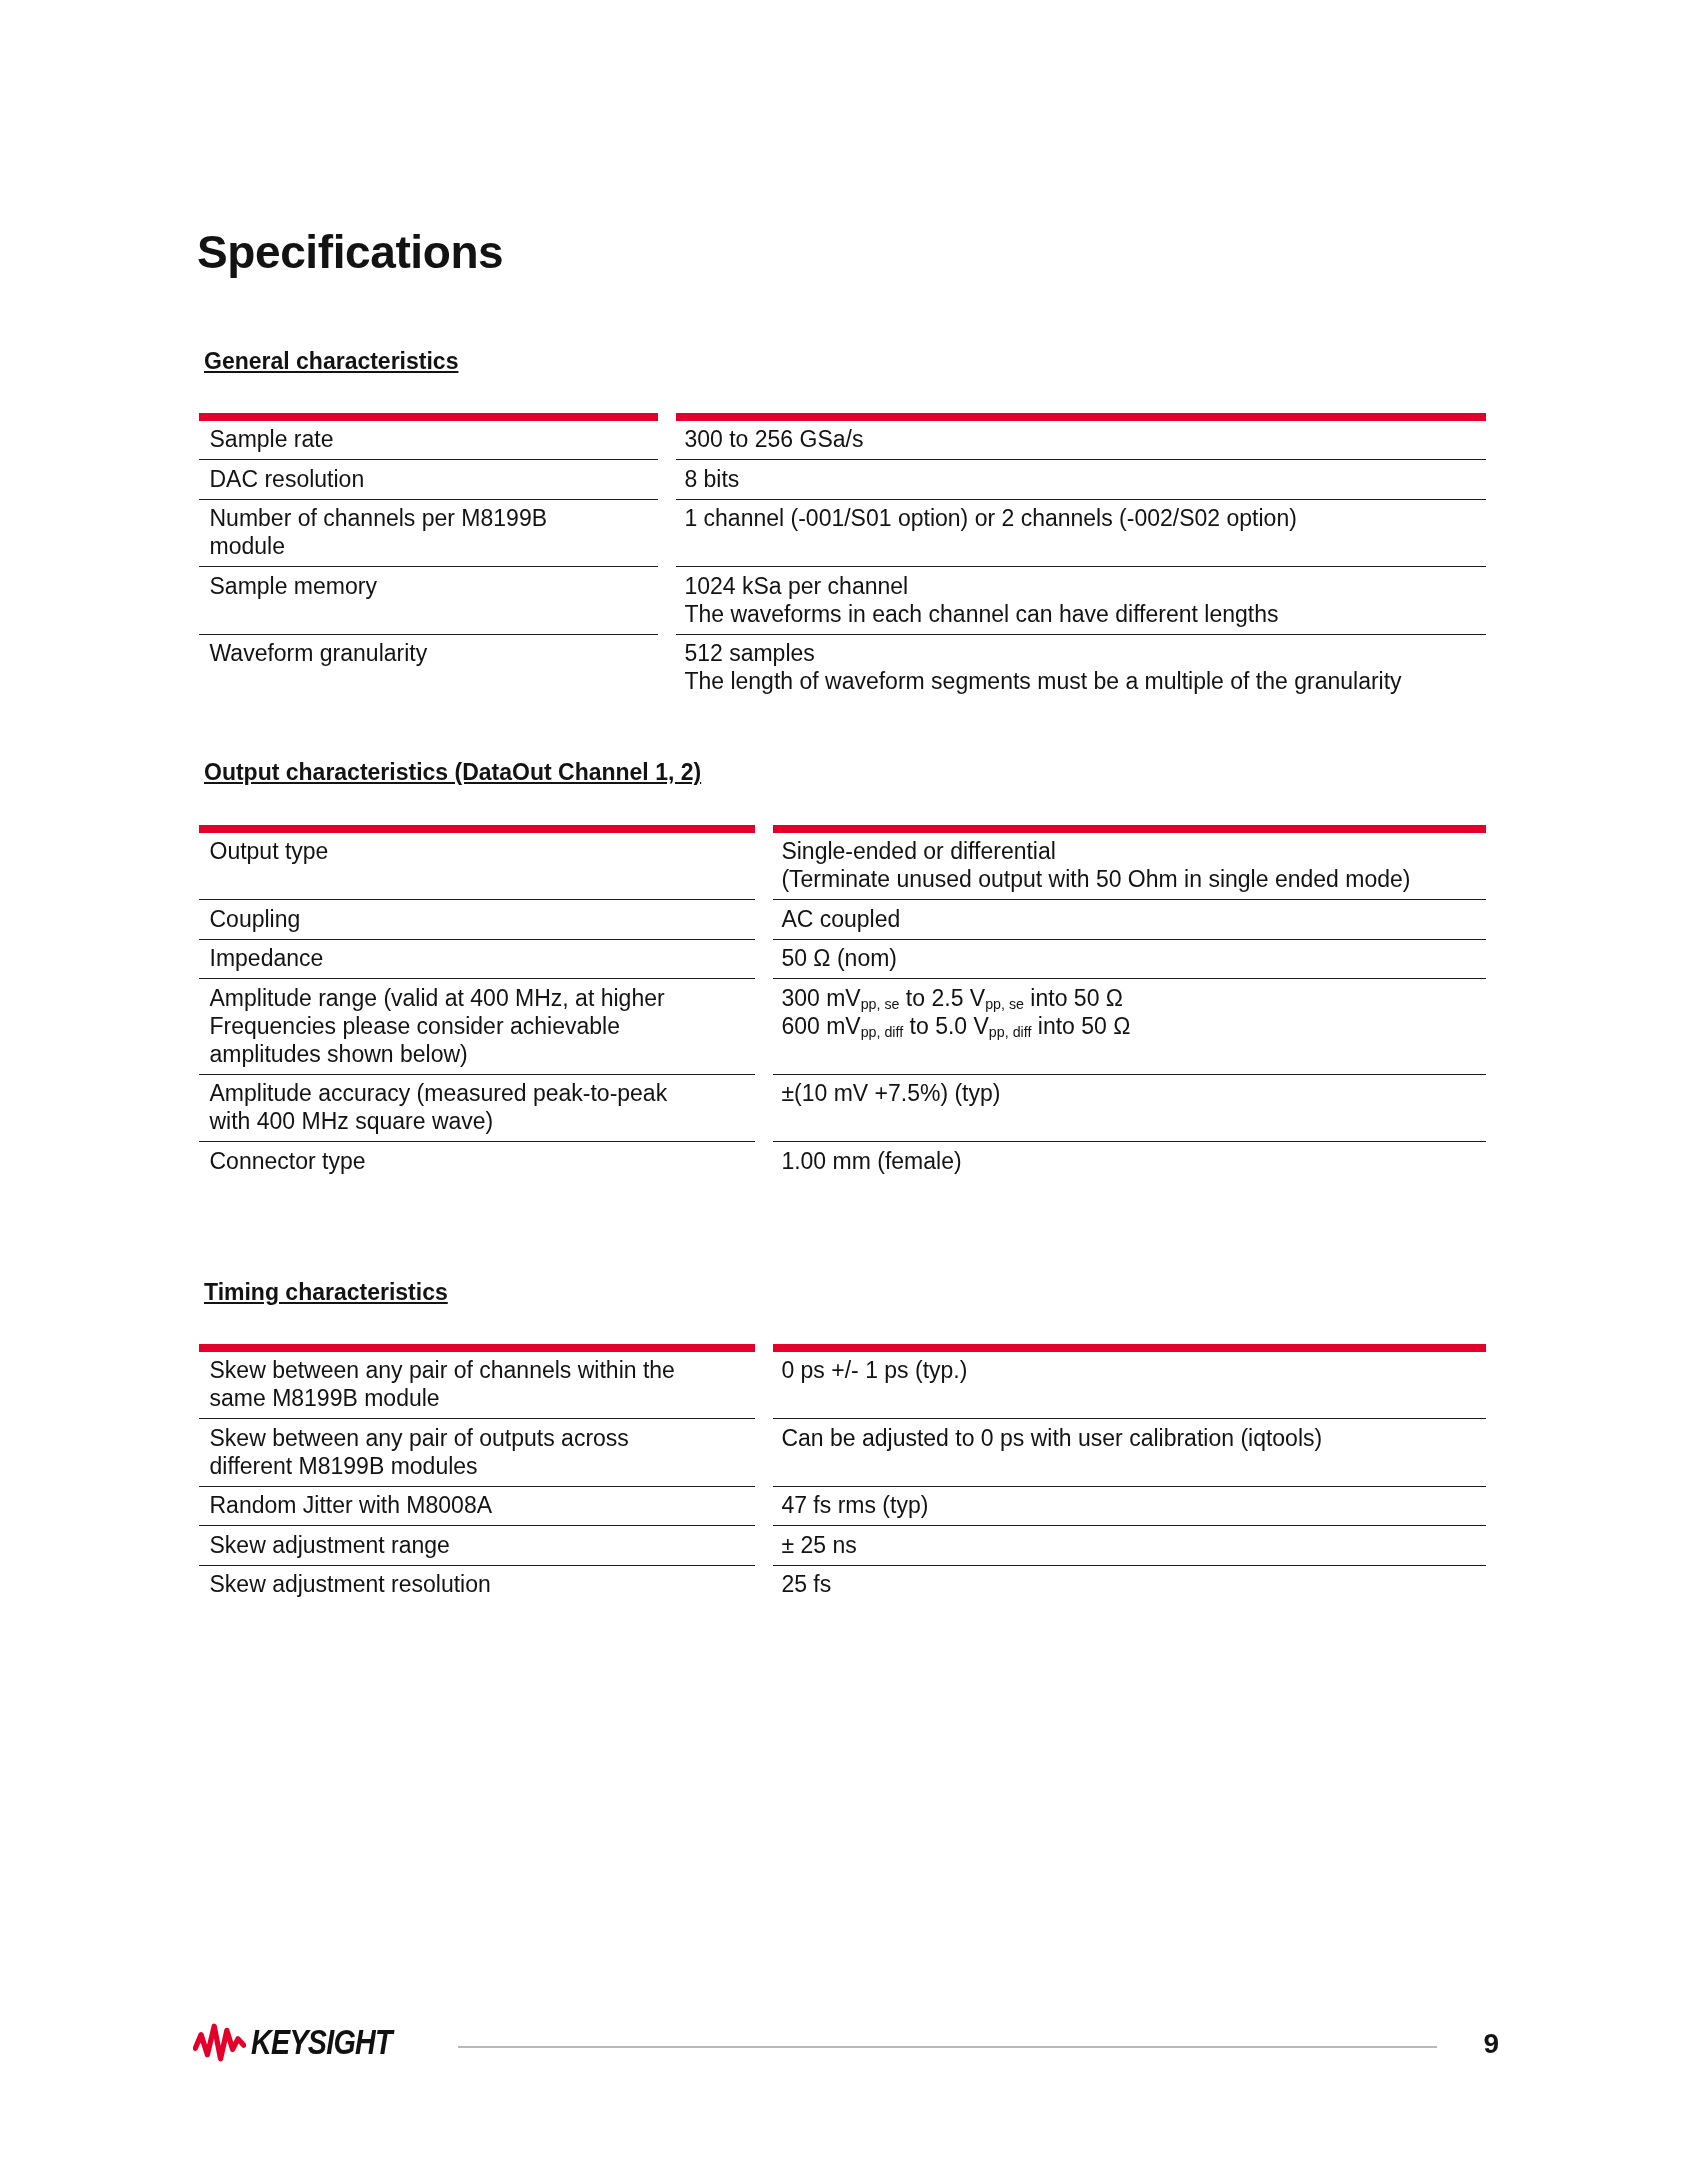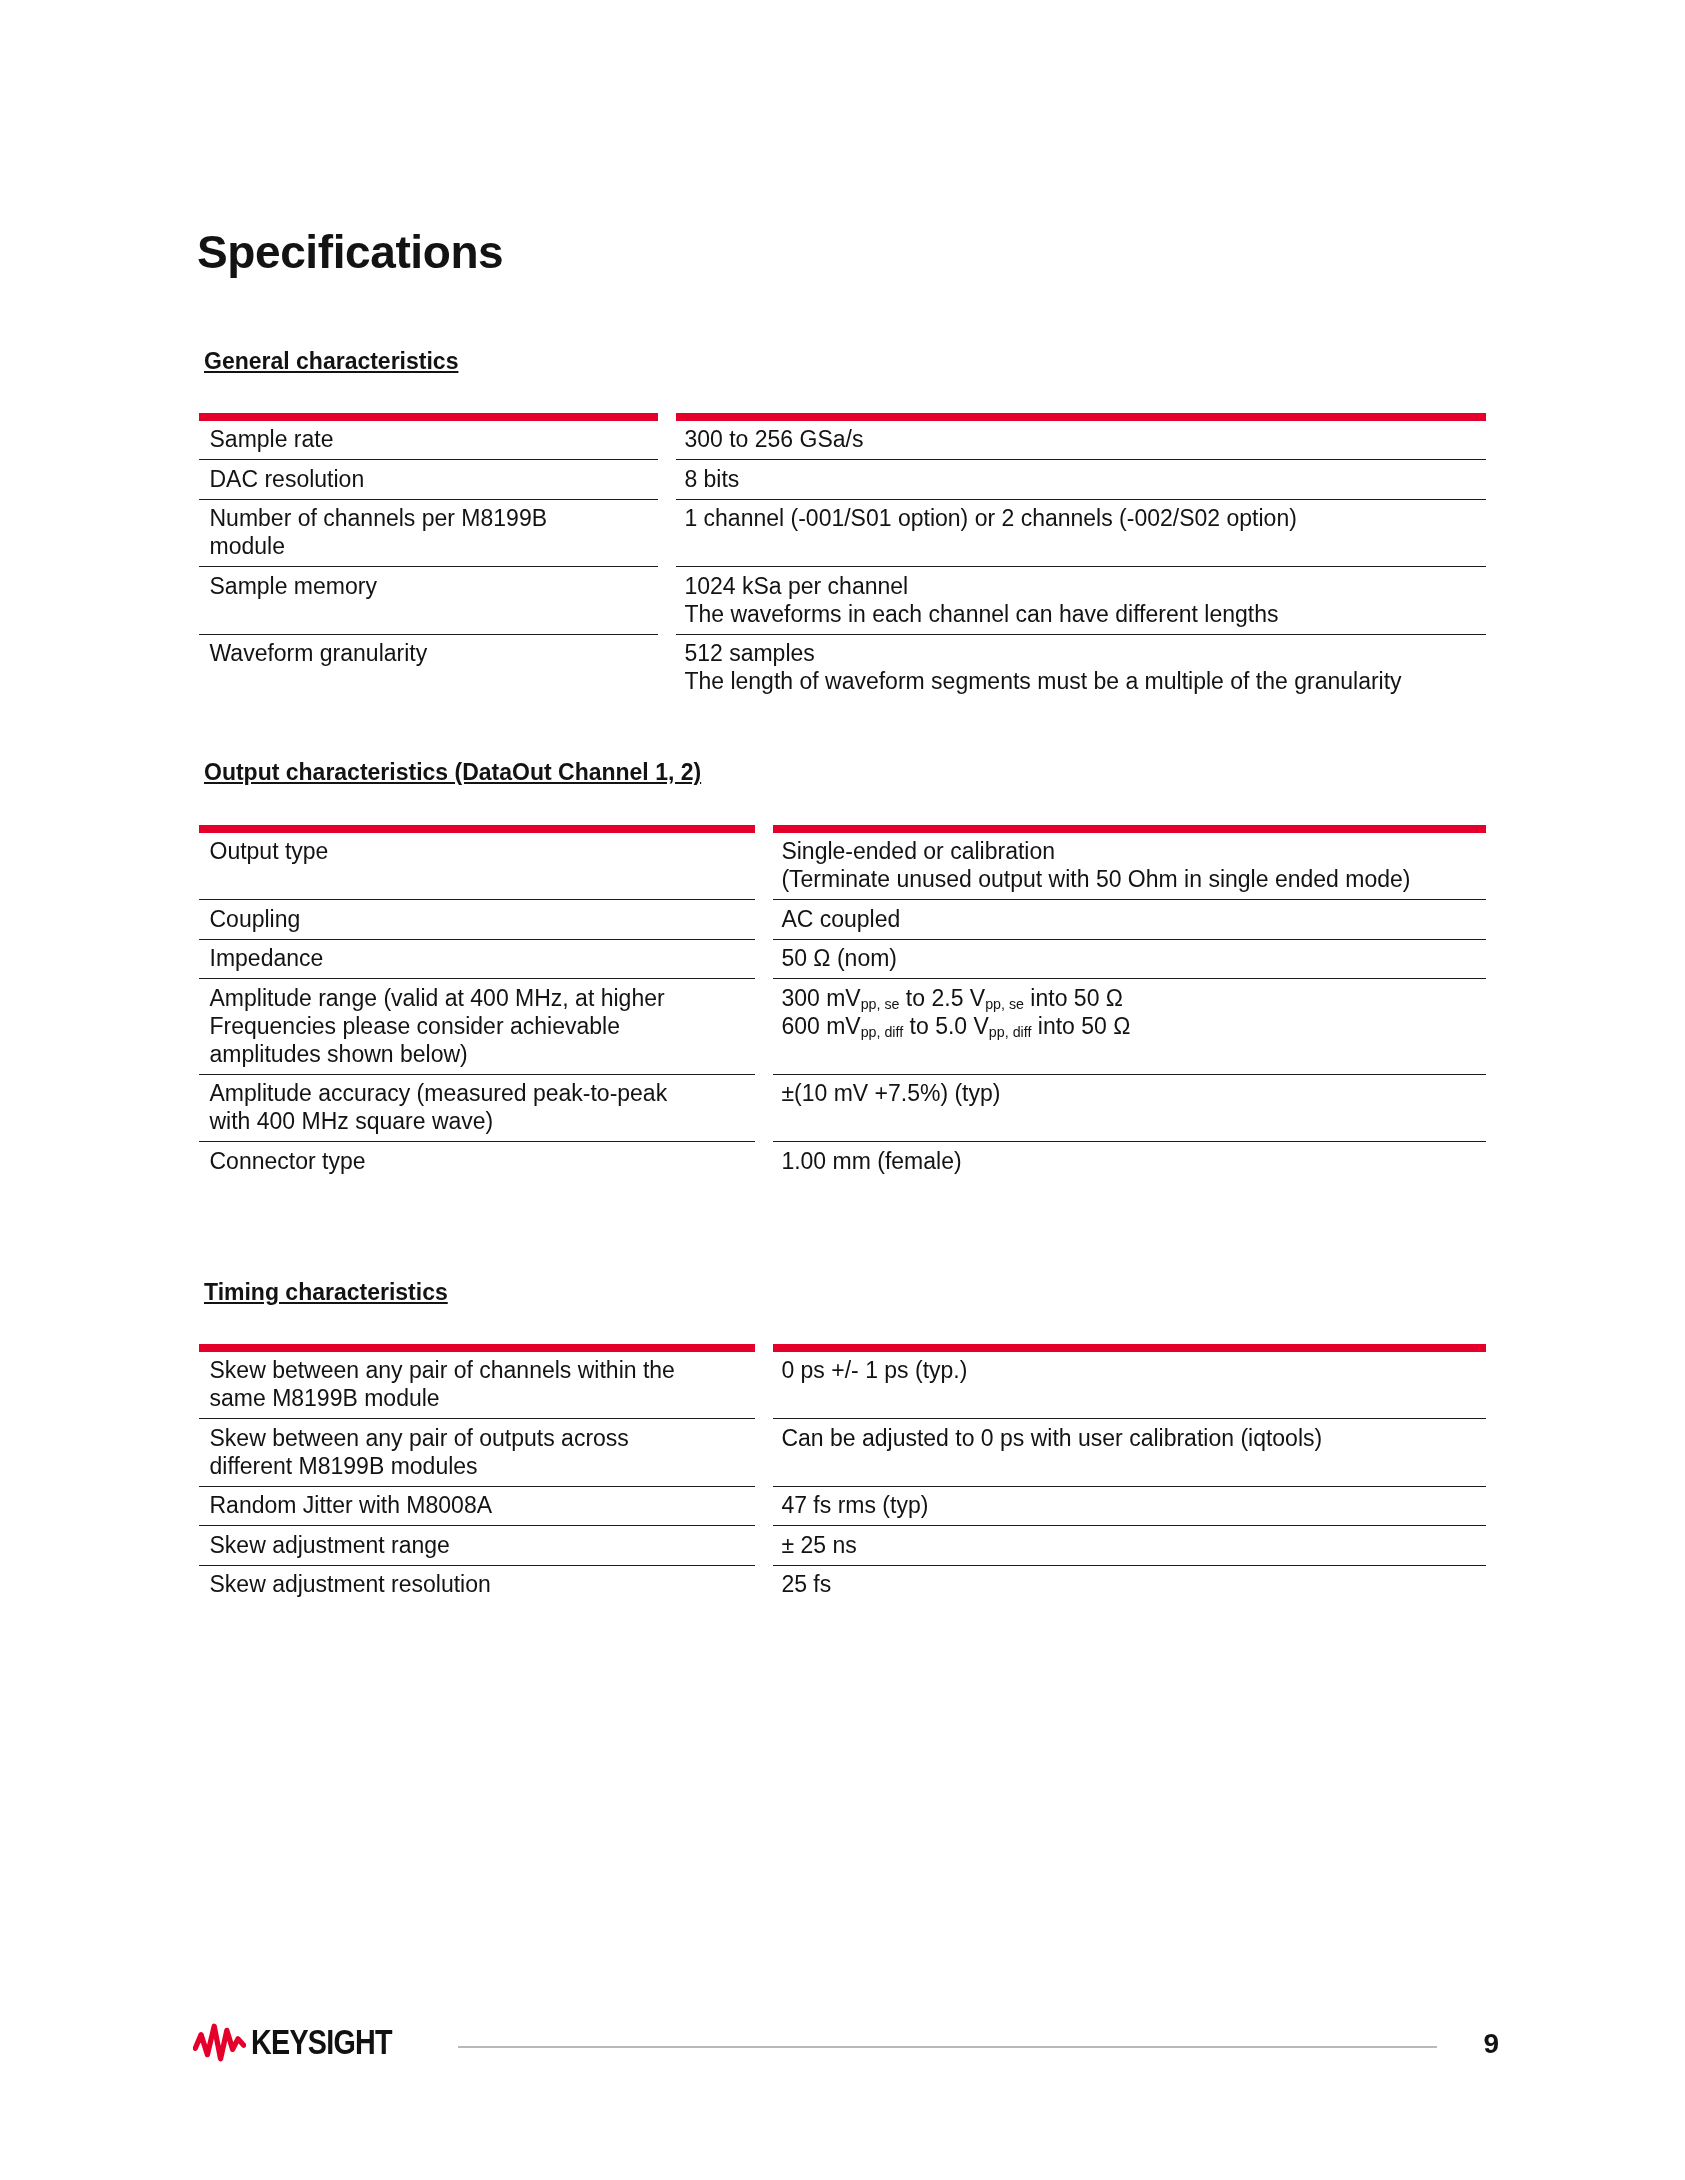--- a/index.html
+++ b/index.html
@@ -54,21 +54,21 @@
 
   sub{
     font-size:0.62em;
     line-height:0;
     position:relative;
     top:0.22em;
     vertical-align:baseline;
   }
 
   
-  .footer-logo{position:absolute;left:193px;top:2022px;display:flex;align-items:center;}
+  .footer-logo{position:absolute;left:193px;top:2022px;display:flex;align-items:center;font-style:italic;}
   .logo-spark{width:53px;height:40px;display:block;}
   .logo-text{
     font-size:35px;font-weight:bold;line-height:40px;
     letter-spacing:-0.9px;
     transform:scaleX(0.82);
     transform-origin:left center;
     margin-left:5.3px;
     color:#111111;
   }
   .footer-line{
@@ -142,21 +142,21 @@
   <div class="spec-table" id="sec2-table">
     <div class="bar">
         <div class="seg1"></div>
         <div class="seg2"></div>
       </div>
   <div class="row">
         <div class="cell label">
           <div class="line">Output type</div>
         </div>
         <div class="cell value">
-          <div class="line">Single-ended or calibration</div>
+          <div class="line">Single-ended or differential</div>
           <div class="line">(Terminate unused output with 50 Ohm in single ended mode)</div>
         </div>
       </div>
       <div class="row">
         <div class="cell label">
           <div class="line">Coupling</div>
         </div>
         <div class="cell value">
           <div class="line">AC coupled</div>
         </div>

